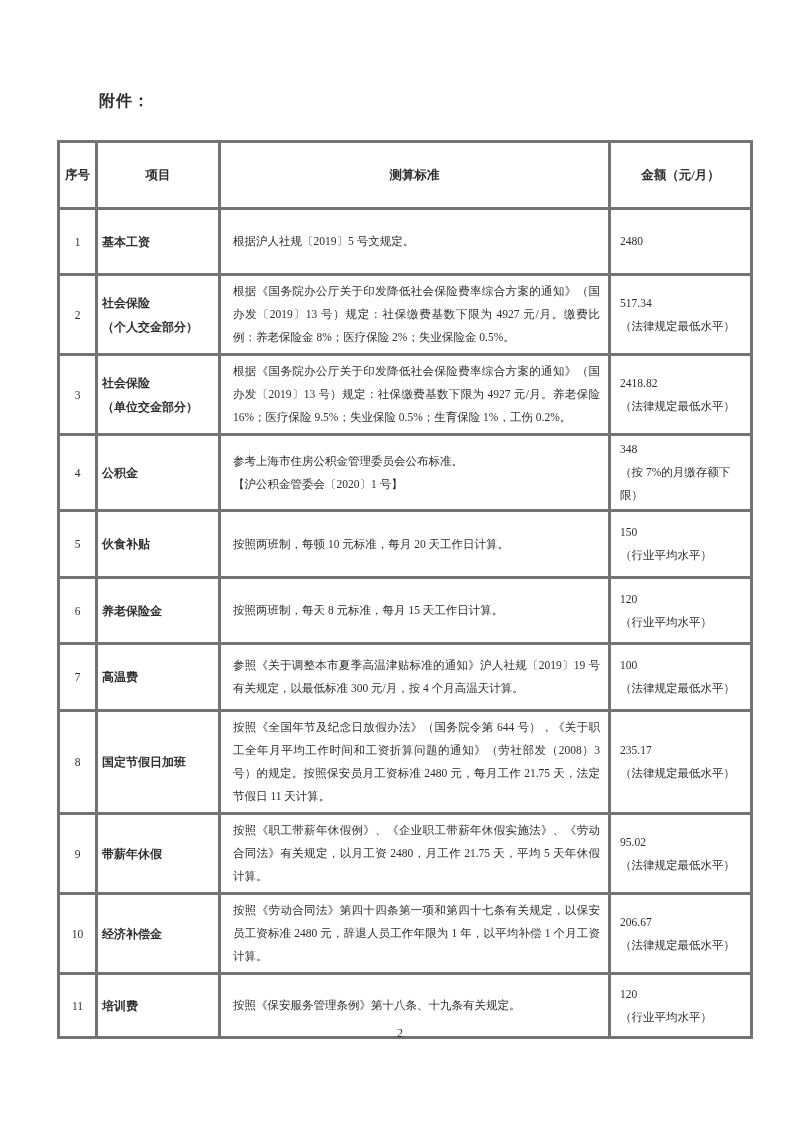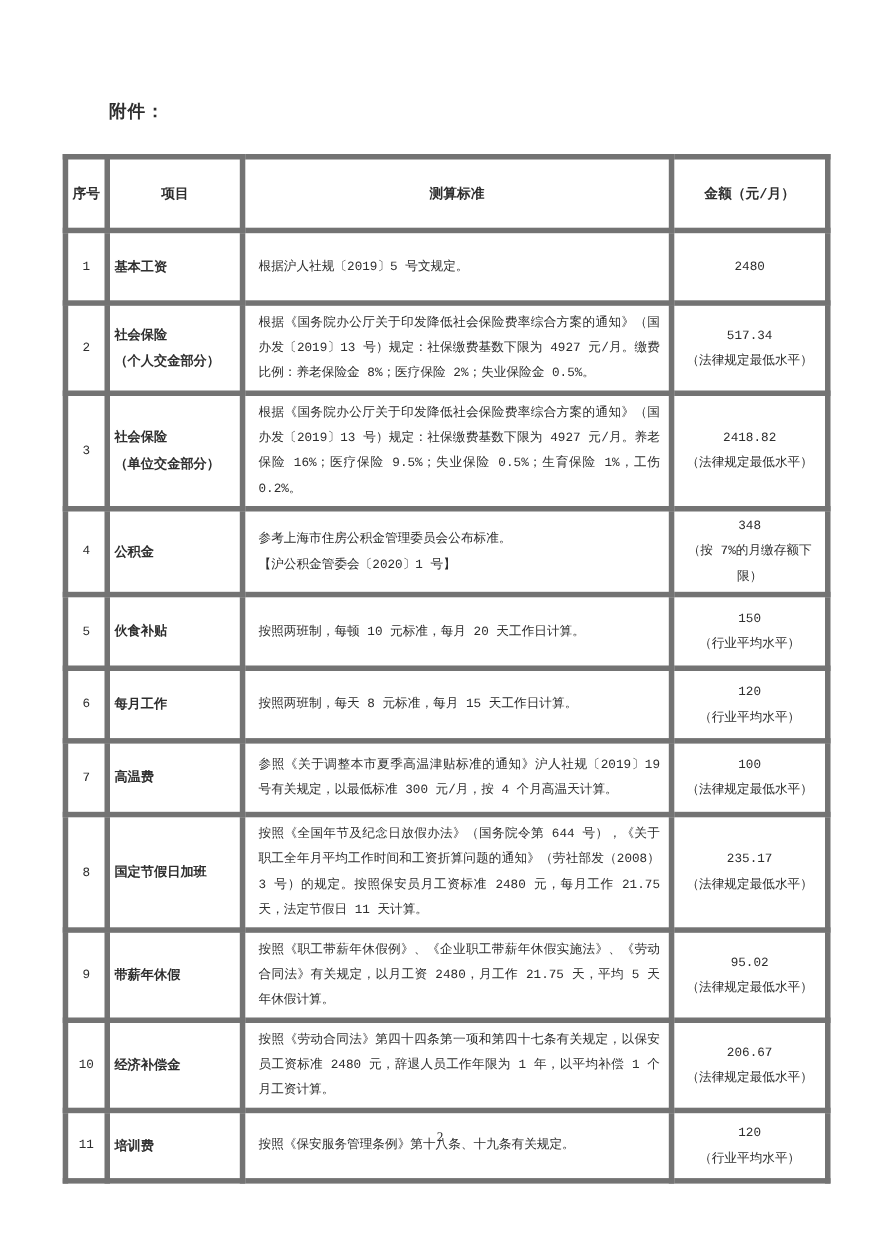--- a/index.html
+++ b/index.html
@@ -28,24 +28,23 @@
   table.main-table {
     position: absolute;
     left: 57px;
     top: 140px;
     width: 693px;
     border-collapse: collapse;
     table-layout: fixed;
   }
   table.main-table th,
   table.main-table td {
-    border: 5px solid #737373;
+    border: 3px solid #737373;
     vertical-align: middle;
     white-space: pre-line;
-    font-family: Liberation Mono, monospace;
   }
   thead tr { height: 67px; }
   tbody tr:nth-child(1)  { height: 66px; }
   tbody tr:nth-child(2)  { height: 74px; }
   tbody tr:nth-child(3)  { height: 70px; }
   tbody tr:nth-child(4)  { height: 65px; }
   tbody tr:nth-child(5)  { height: 67px; }
   tbody tr:nth-child(6)  { height: 66px; }
   tbody tr:nth-child(7)  { height: 67px; }
   tbody tr:nth-child(8)  { height: 90px; }
@@ -71,21 +70,20 @@
   }
   td.col-standard {
     font-size: 11.5px;
     text-align: justify;
     line-height: 23px;
     padding: 4px 8px 4px 12px;
     margin-left: 36px;
   }
   td.col-amount {
     font-size: 11.5px;
-    text-align: center;
     line-height: 23px;
     padding: 2px 9px;
   }
   .page-number {
     position: absolute;
     left: 0;
     right: 0;
     top: 1026px;
     text-align: center;
     font-size: 12px;
@@ -145,21 +143,21 @@
         </tr>
         <tr>
           <td class="col-no">5</td>
           <td class="col-item">伙食补贴</td>
           <td class="col-standard">按照两班制，每顿 10 元标准，每月 20 天工作日计算。</td>
           <td class="col-amount">150
 （行业平均水平）</td>
         </tr>
         <tr>
           <td class="col-no">6</td>
-          <td class="col-item">每月工作</td>
+          <td class="col-item">养老保险金</td>
           <td class="col-standard">按照两班制，每天 8 元标准，每月 15 天工作日计算。</td>
           <td class="col-amount">120
 （行业平均水平）</td>
         </tr>
         <tr>
           <td class="col-no">7</td>
           <td class="col-item">高温费</td>
           <td class="col-standard">参照《关于调整本市夏季高温津贴标准的通知》沪人社规〔2019〕19 号有关规定，以最低标准 300 元/月，按 4 个月高温天计算。</td>
           <td class="col-amount">100
 （法律规定最低水平）</td>

